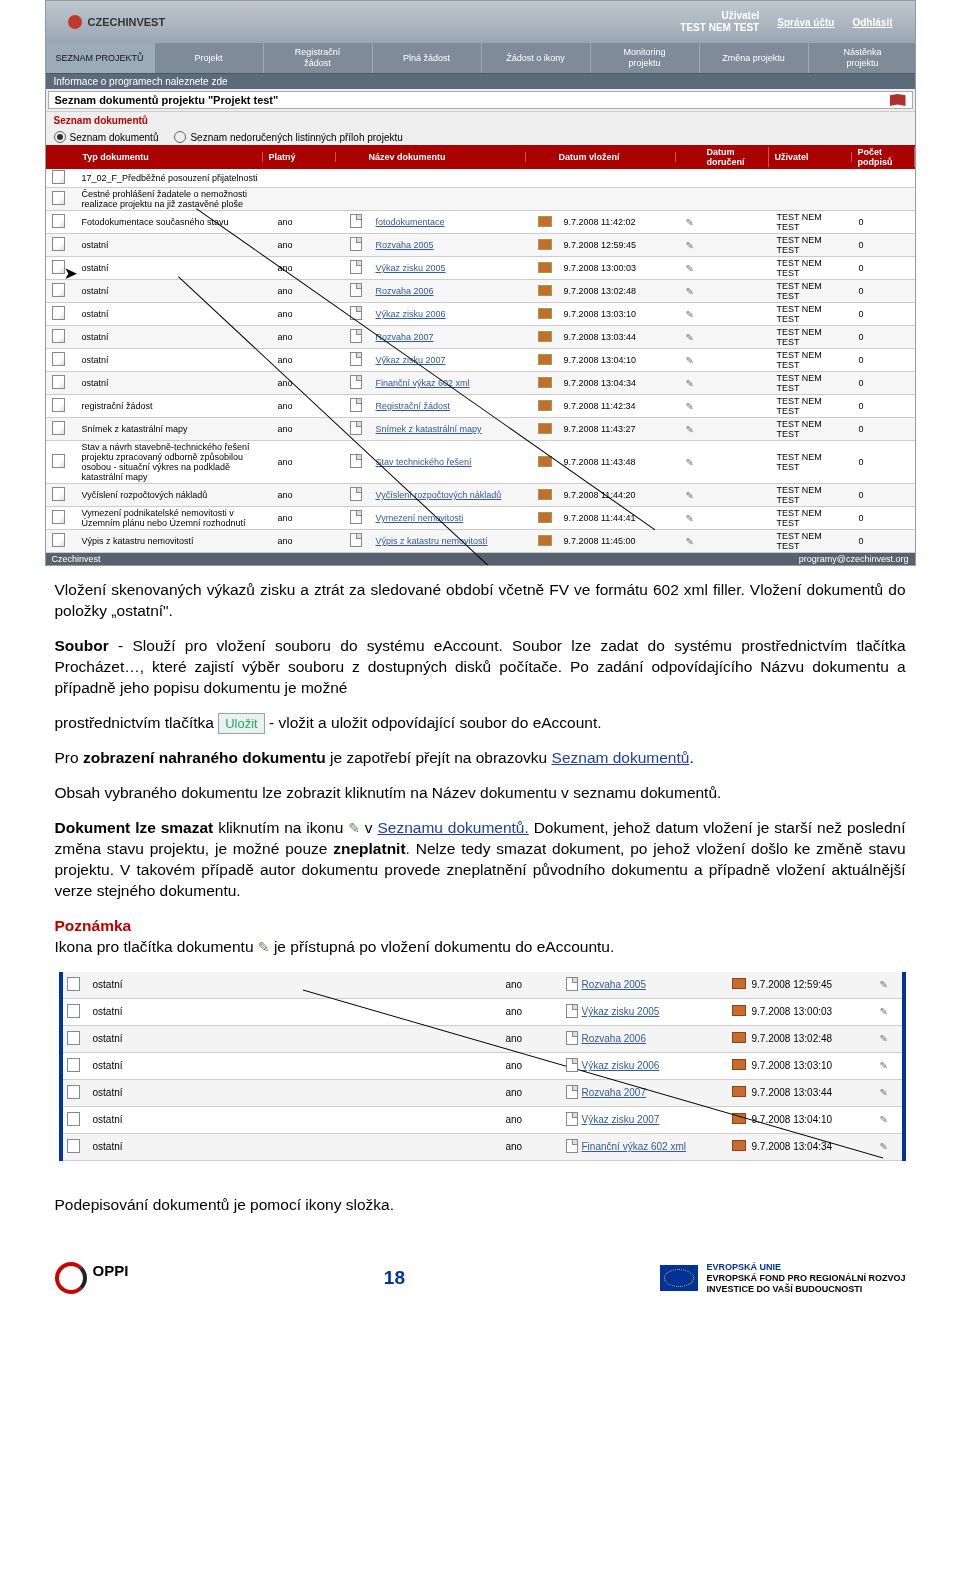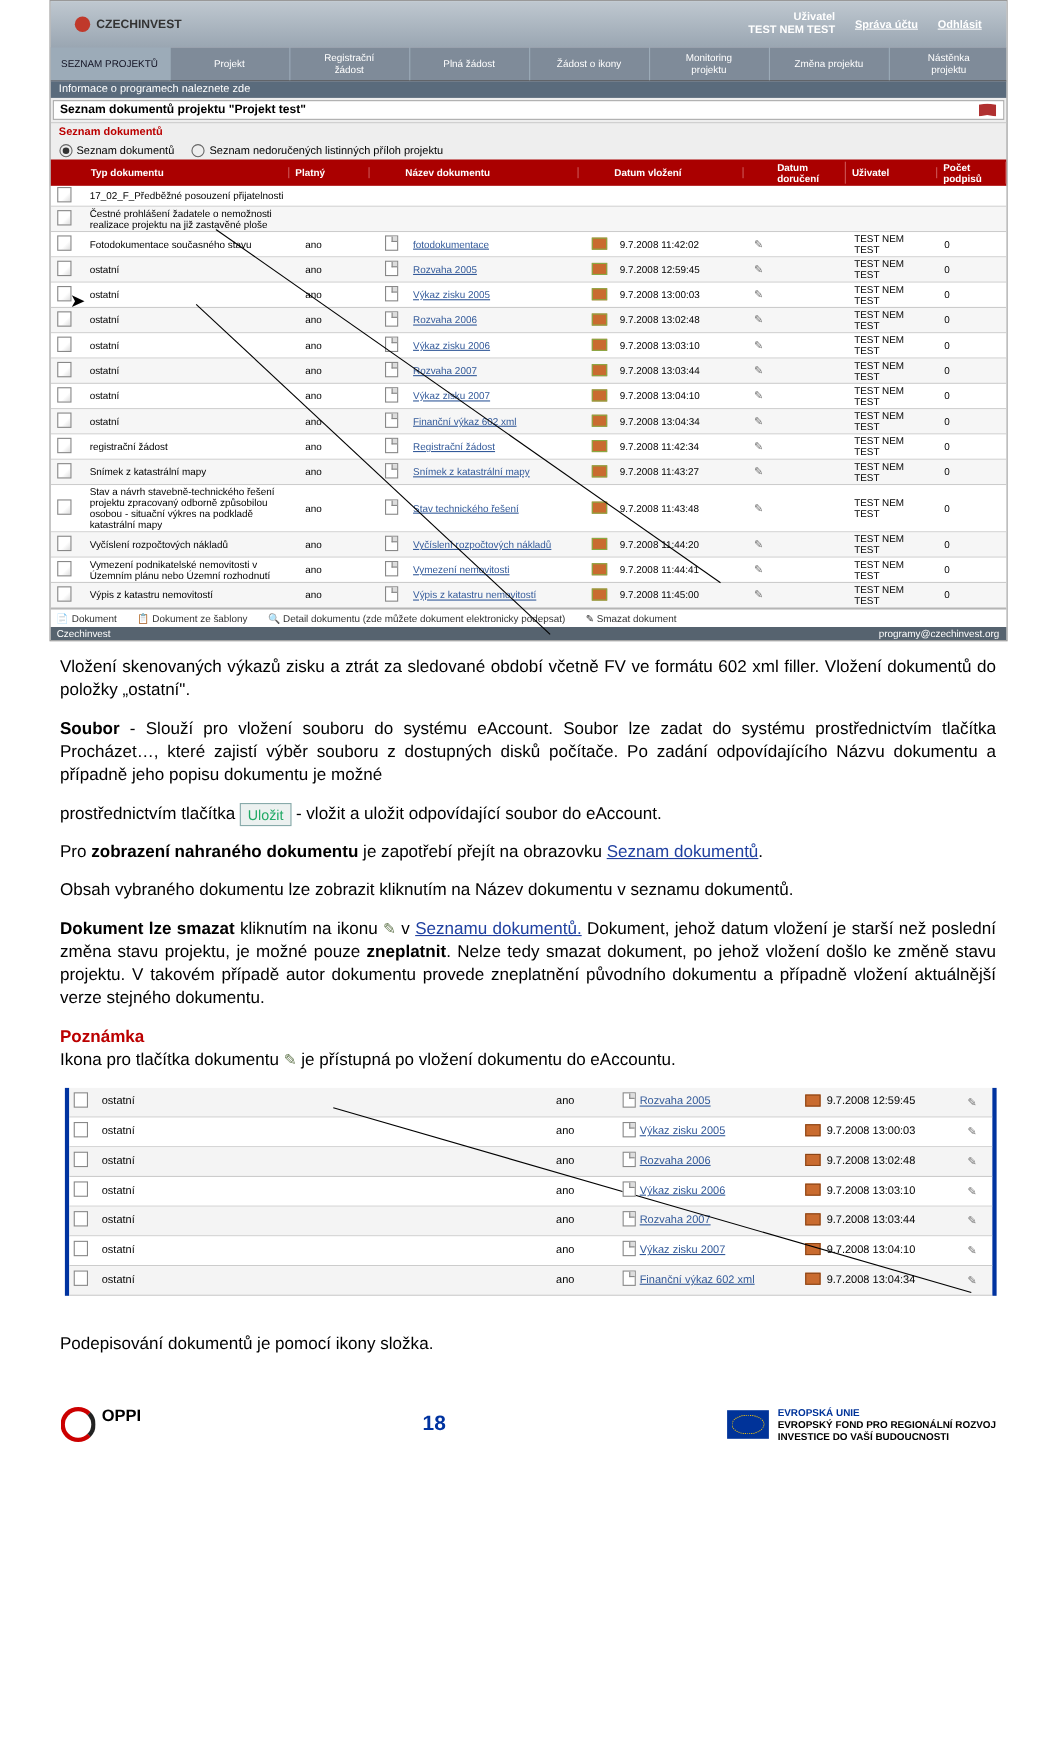--- a/index.html
+++ b/index.html
@@ -344,26 +344,20 @@
           <div class="c" style="flex:0 0 14px"><span class="file-icon"></span></div>
           <div class="c c-nazev"><a>Výpis z katastru nemovitostí</a></div>
           <div class="c" style="flex:0 0 14px"><span class="folder"></span></div>
           <div class="c c-datum">9.7.2008 11:45:00</div>
           <div class="c" style="flex:0 0 12px"><span class="pencil">✎</span></div>
           <div class="c c-doruc"></div>
           <div class="c c-user">TEST NEM TEST</div>
           <div class="c c-pocet">0</div>
         </div>
       </div>
-  <div class="footer-actions">
-    <span>📄 <span>Dokument</span></span>
-    <span>📋 <span>Dokument ze šablony</span></span>
-    <span>🔍 <span>Detail dokumentu (zde můžete dokument elektronicky podepsat)</span></span>
-    <span>✎ <span>Smazat dokument</span></span>
-  </div>
   <div class="footer-bar">
     <span>Czechinvest</span>
     <span>programy@czechinvest.org</span>
   </div>
   <div class="cursor-arrow">➤</div>
   <div class="callout-line1"></div>
   <div class="callout-line2"></div>
 </div>
 
 <div class="body-text">
@@ -465,19 +459,19 @@
 <div class="page-footer">
   <div class="oppi-logo">
     <span class="ring"></span>
     <span class="txt">OPPI</span>
   </div>
   <div class="pg">18</div>
   <div class="eu">
     <span class="flag"></span>
     <div class="txt">
       <div class="line1">EVROPSKÁ UNIE</div>
-      <div>EVROPSKÝ FOND PRO REGIONÁLNÍ ROZVOJ</div>
+      <div>EVROPSKÁ FOND PRO REGIONÁLNÍ ROZVOJ</div>
       <div>INVESTICE DO VAŠÍ BUDOUCNOSTI</div>
     </div>
   </div>
 </div>
 
 </div>
 
 </body></html>

